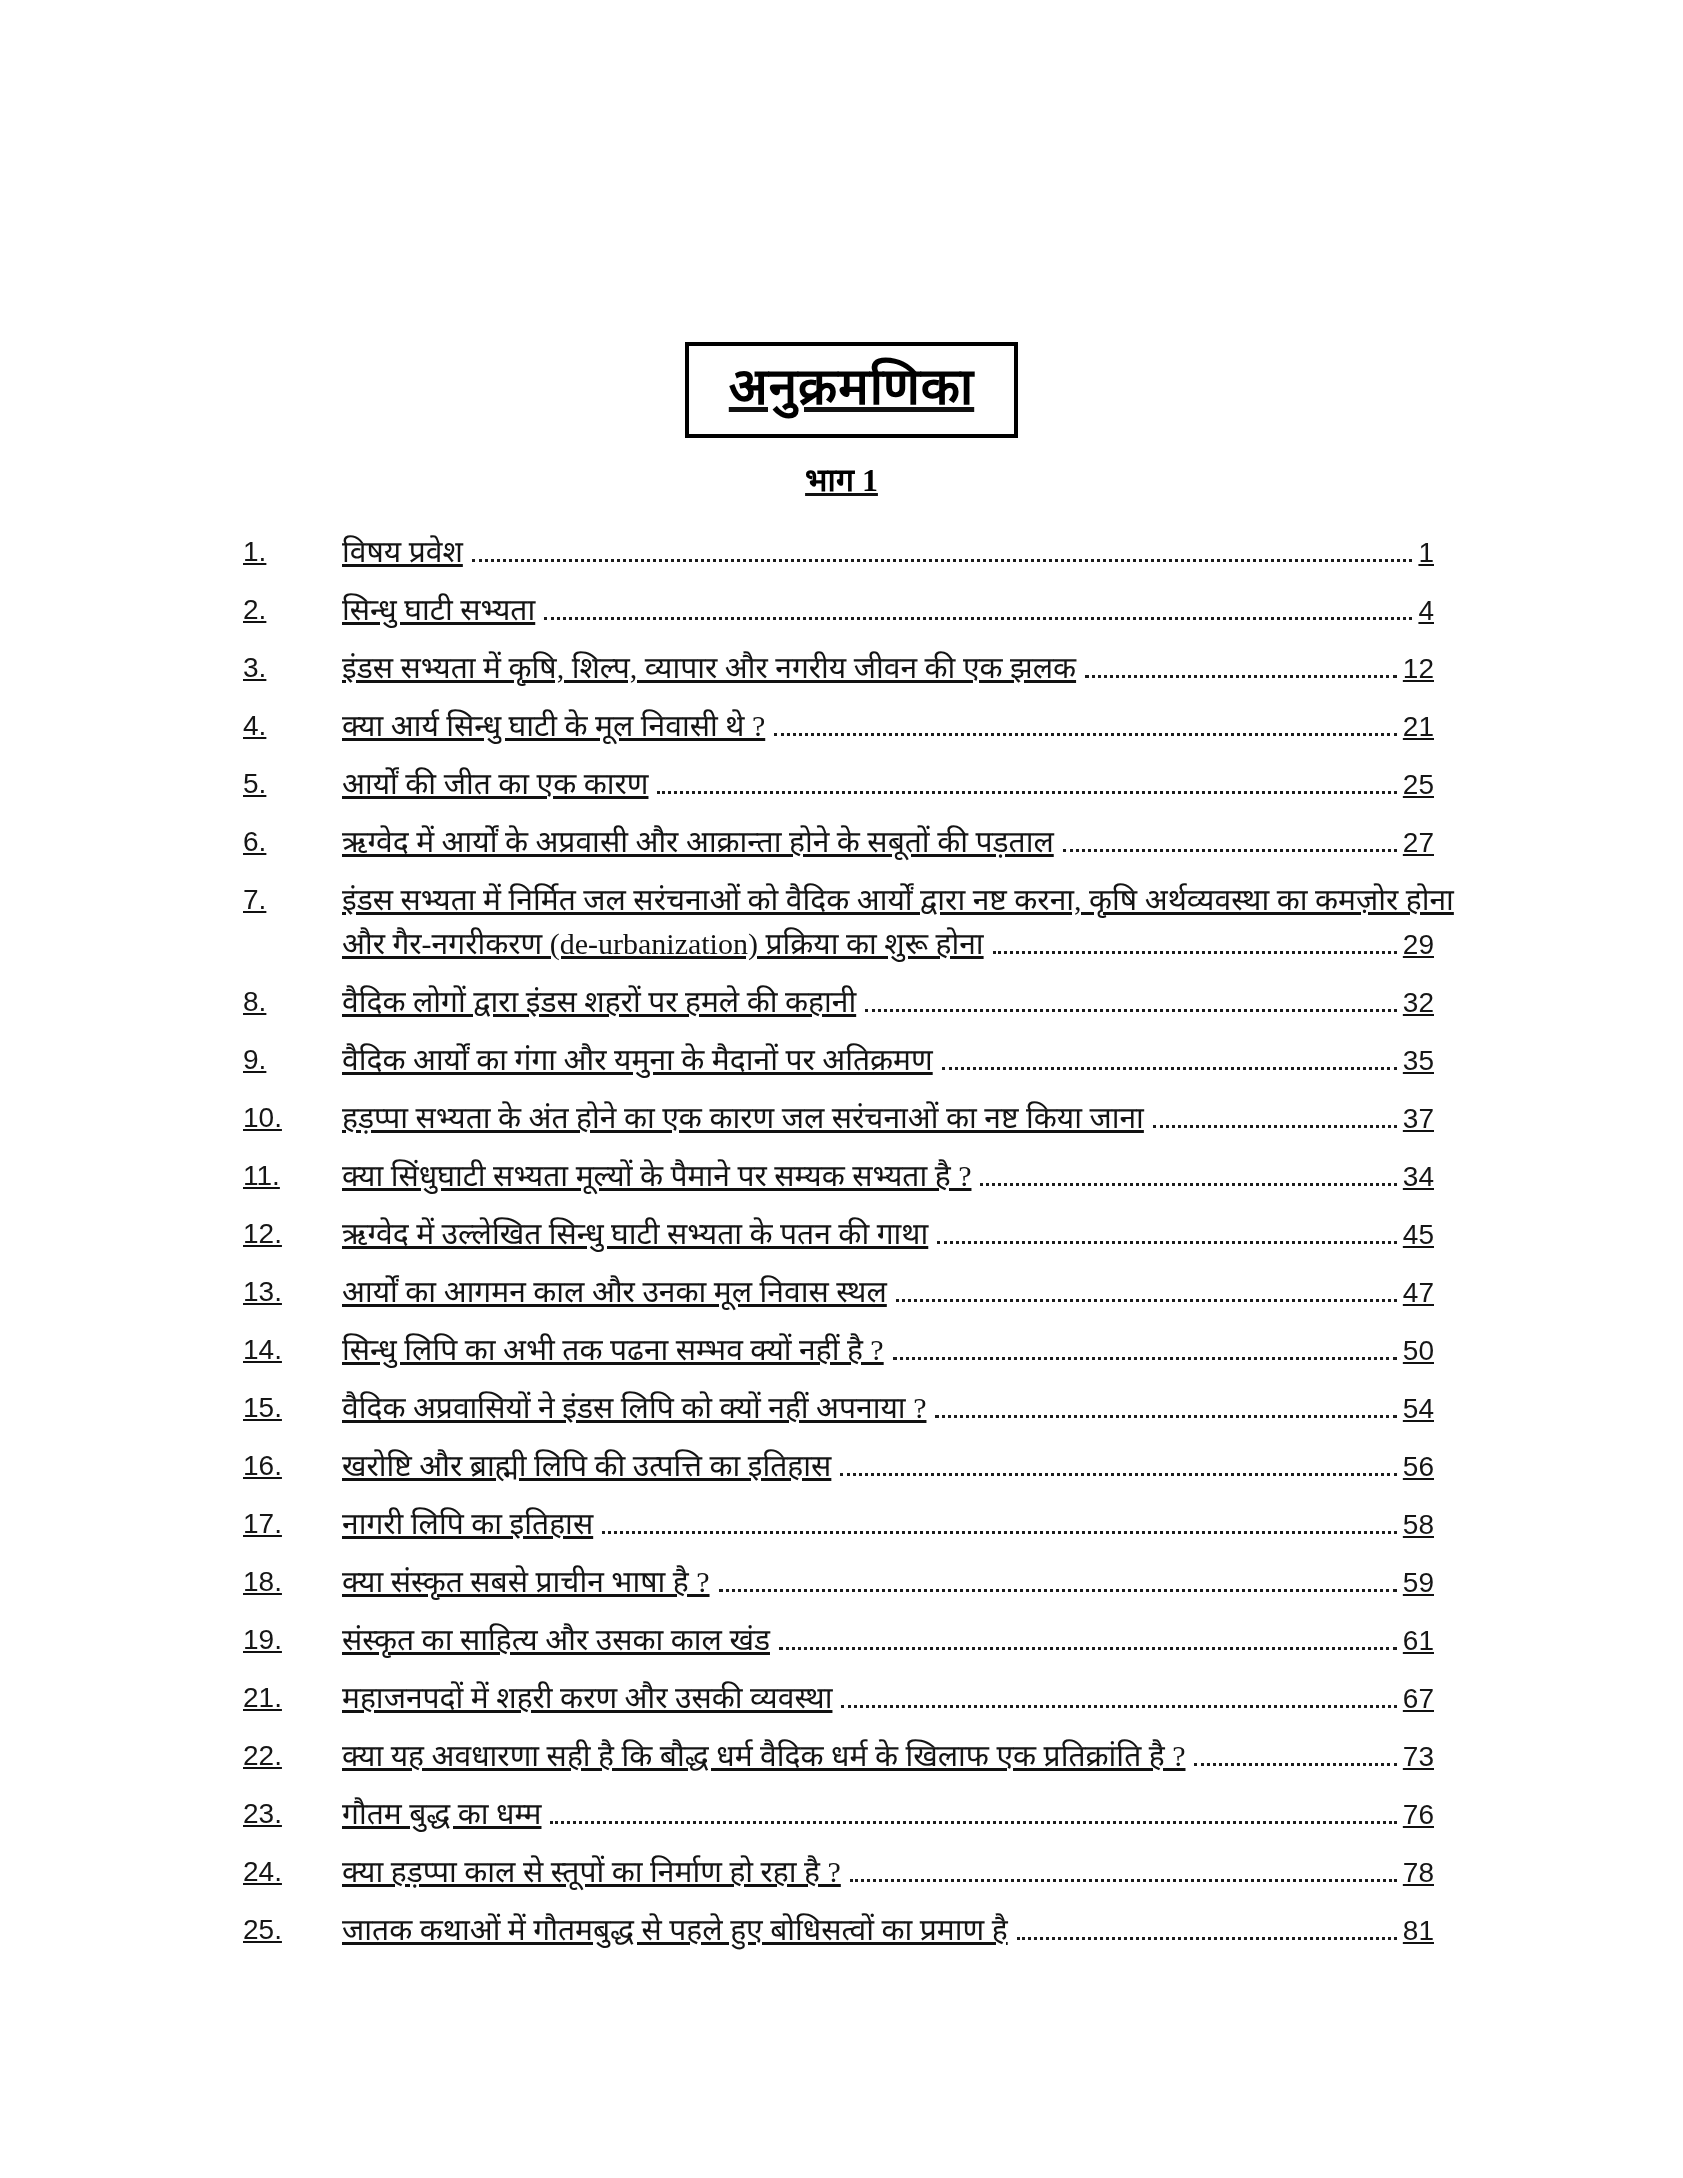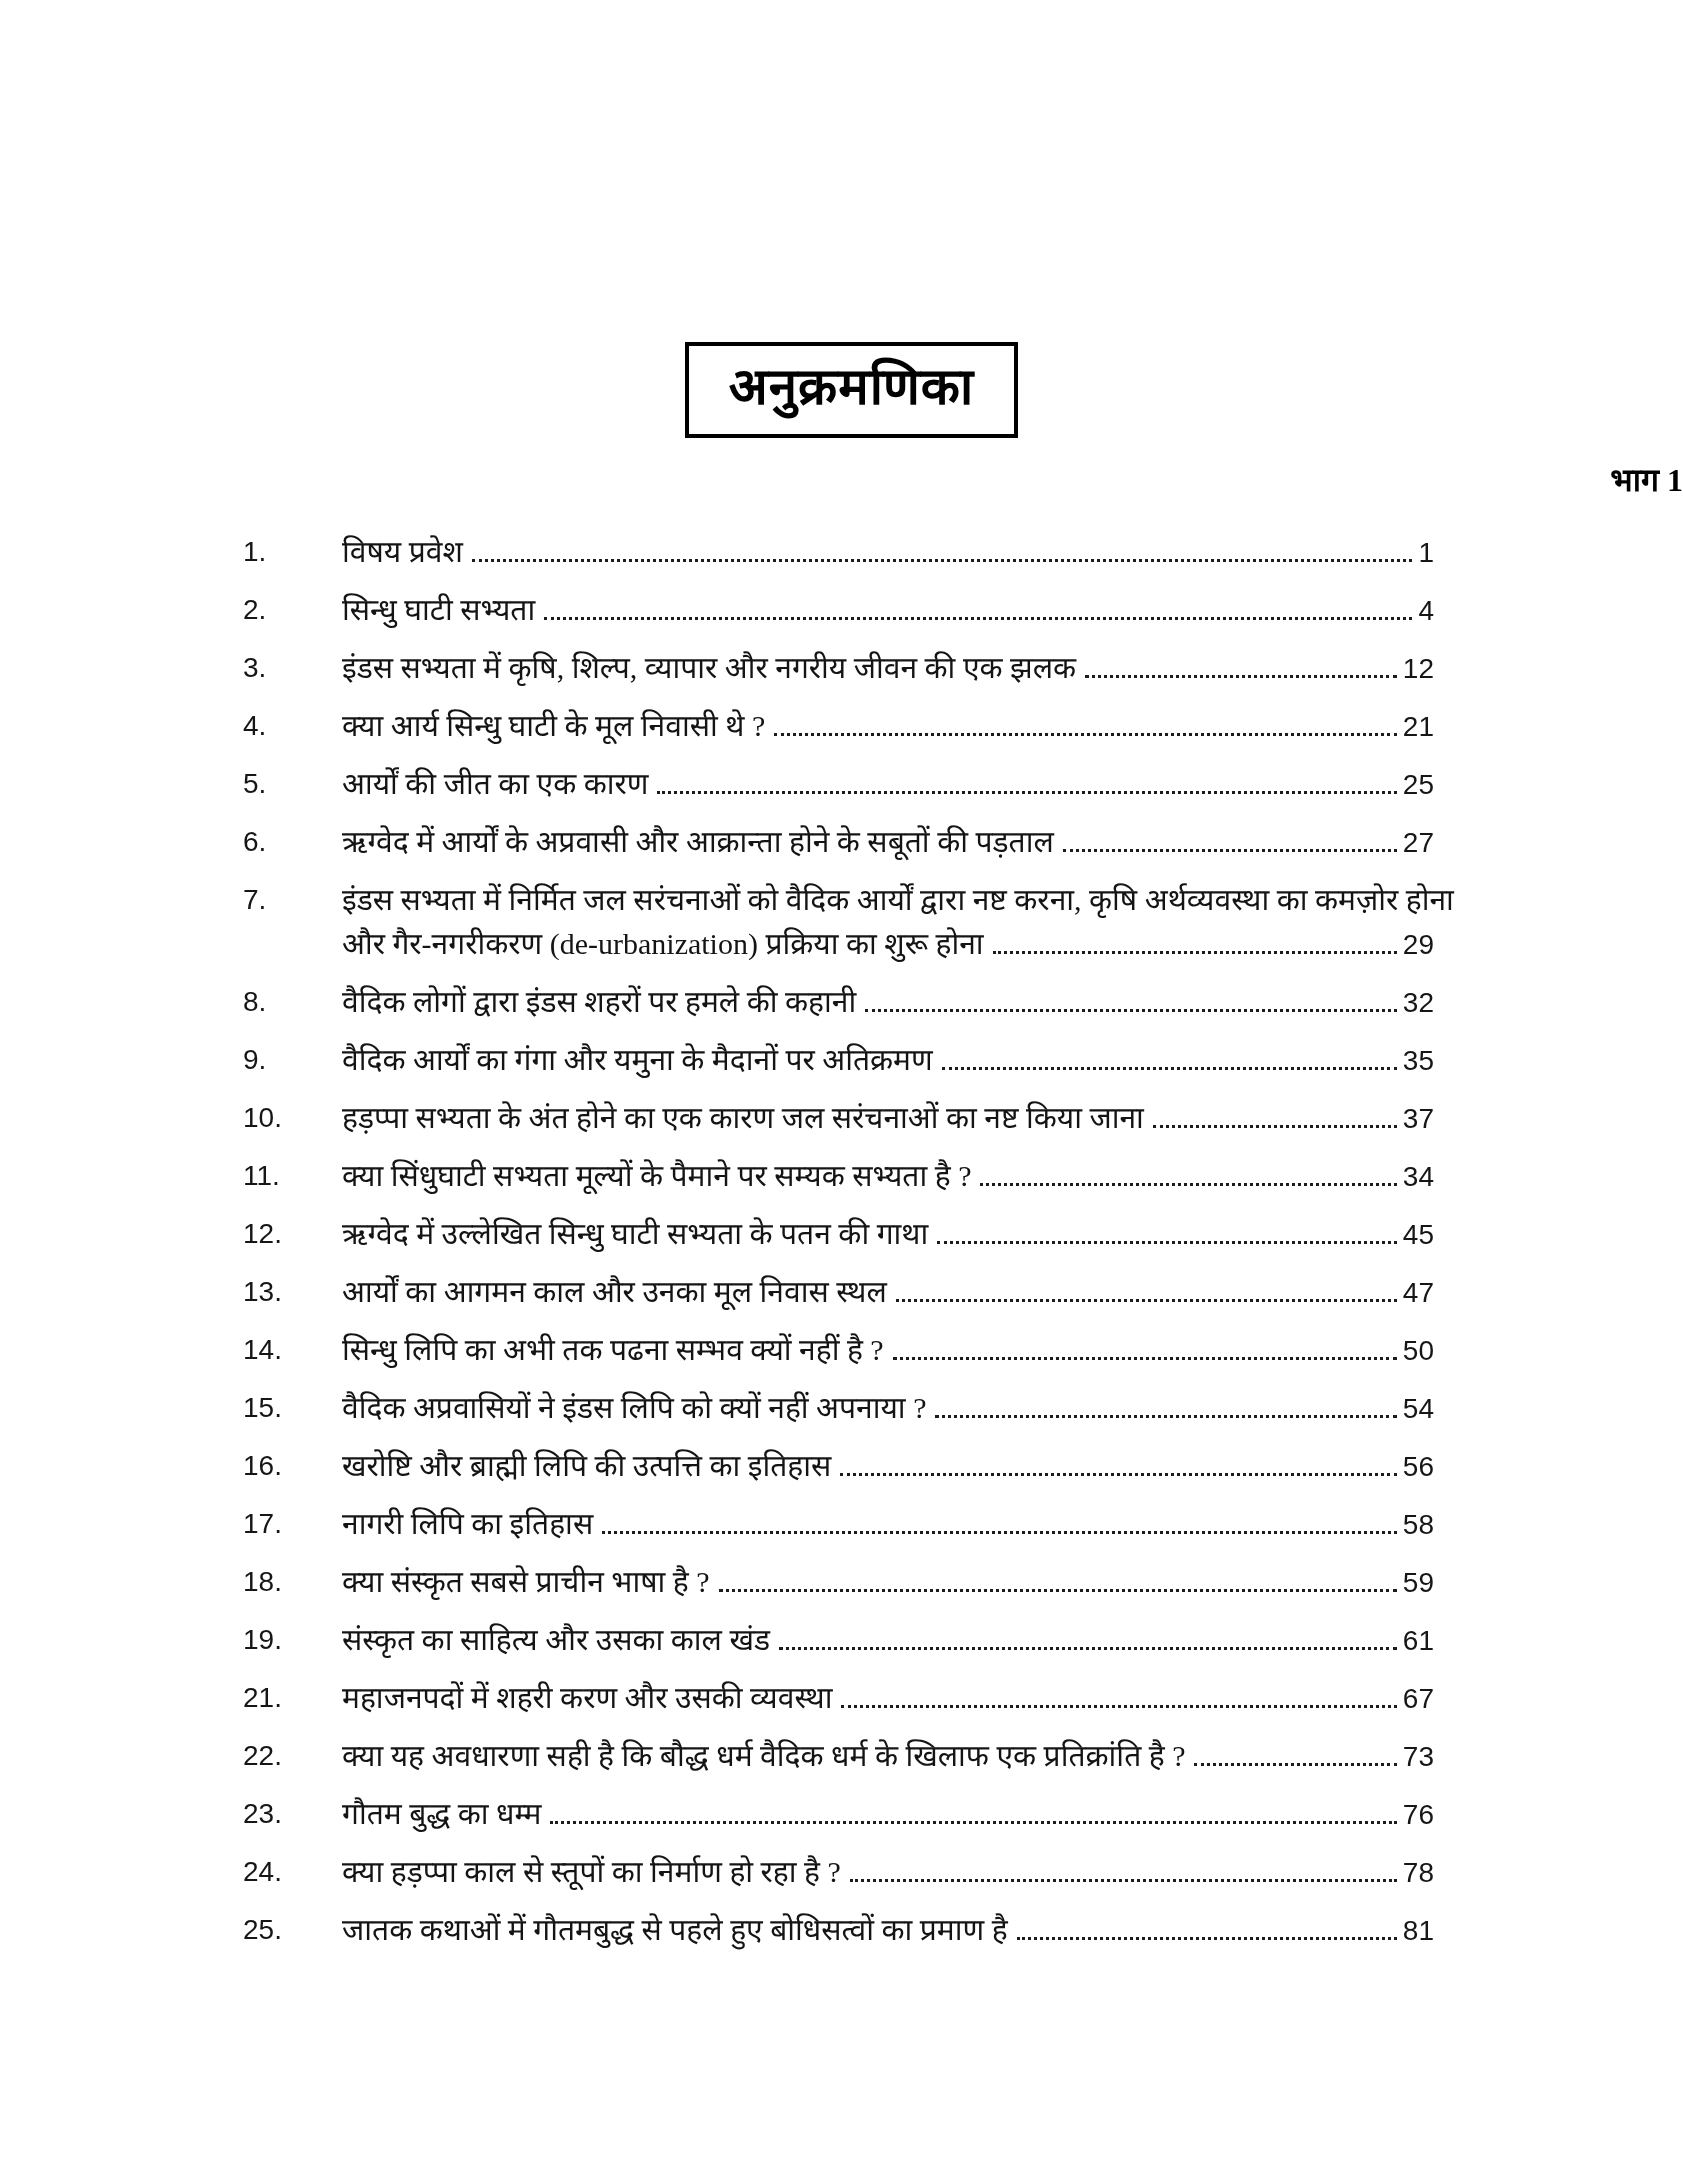--- a/index.html
+++ b/index.html
@@ -12,39 +12,40 @@
     height: 2178px;
     position: relative;
     font-family: "Liberation Serif", "DejaVu Sans", serif;
     color: #111111;
     overflow: hidden;
   }
   .page {
     width: 1683px;
     height: 1809px;
     background: #ffffff;
+    text-decoration: underline;
   }
   .title-box {
     width: fit-content;
     margin: 0 auto;
     position: relative;
     top: 342px;
     left: 10px;
     border: 4px solid #000000;
     padding: 8px 40px 14px 40px;
     font-size: 51px;
     font-weight: bold;
     letter-spacing: 1px;
     line-height: 1.3;
     color: #000000;
   }
   .part-heading {
     position: relative;
     top: 361px;
-    text-align: right;
+    text-align: center;
     font-size: 32px;
     font-weight: bold;
     color: #000000;
   }
   .toc {
     position: relative;
     top: 391px;
     margin-left: 243px;
     margin-right: 249px;
   }

